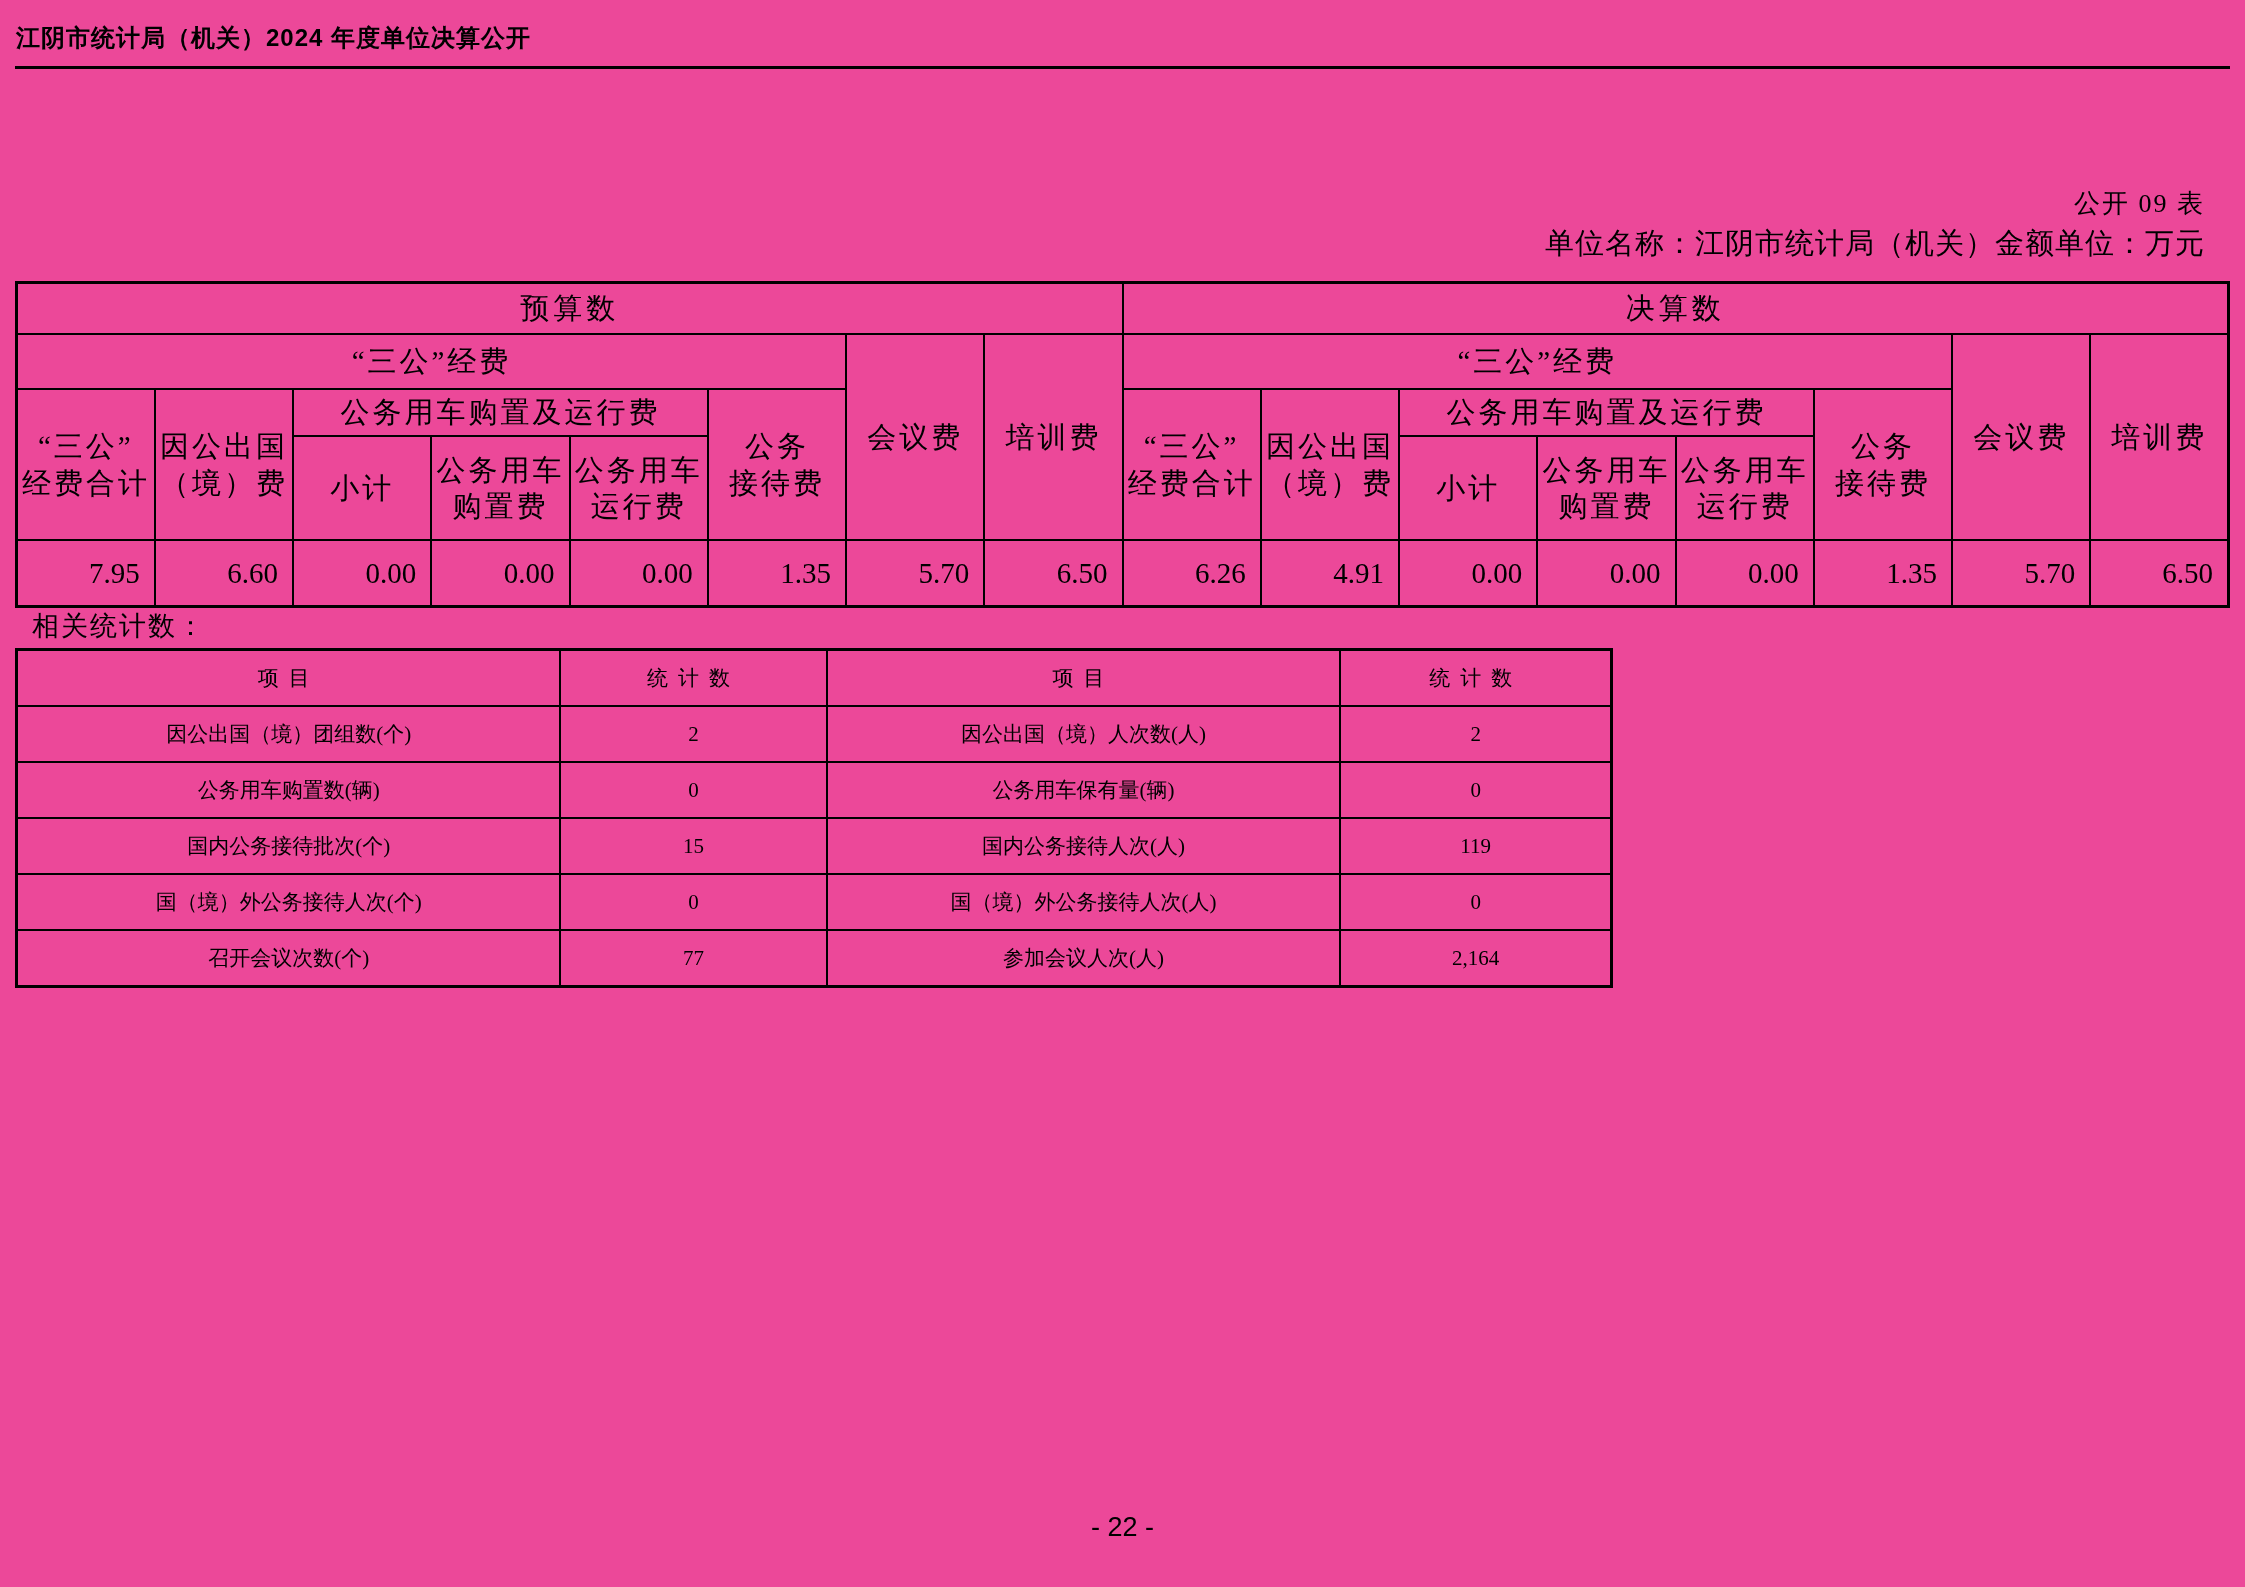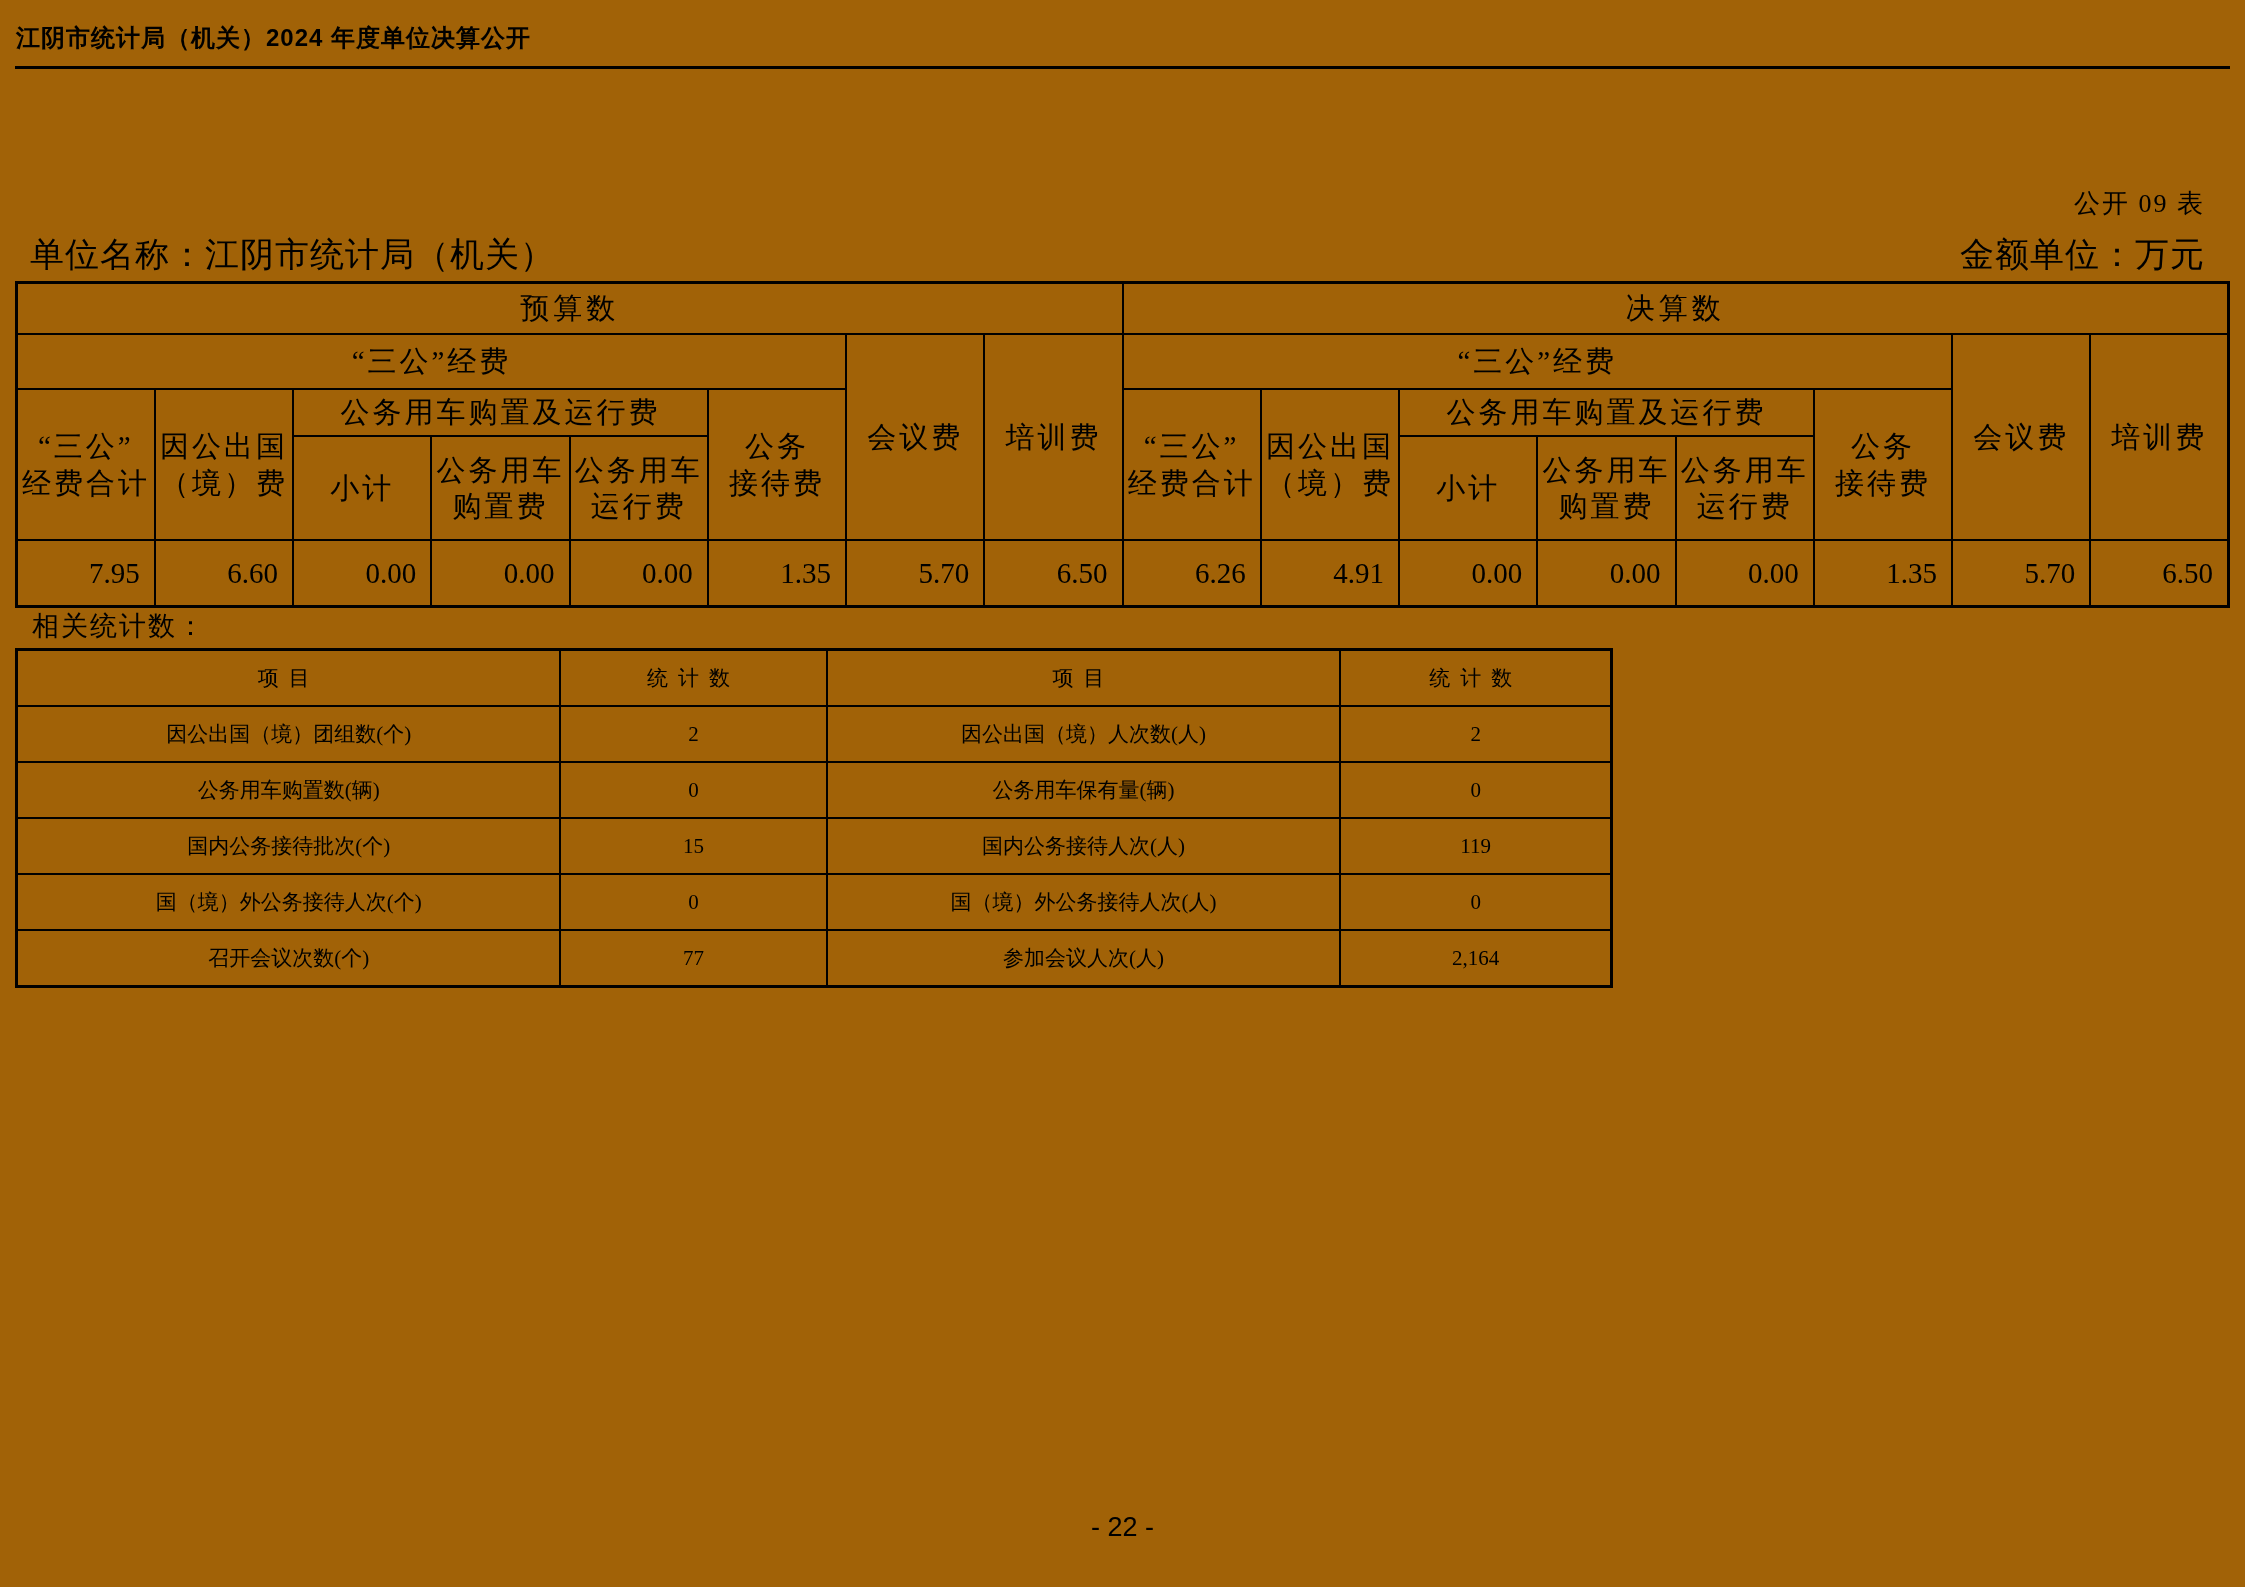--- a/index.html
+++ b/index.html
@@ -1,44 +1,44 @@
 <!DOCTYPE html>
 <html><head>
 <meta charset="utf-8">
 <style>
   html,body{margin:0;padding:0;background:#fff;}
   body{
     width:2245px;height:1587px;
     font-family:"Liberation Serif","DejaVu Serif",serif;
     color:#000;
   }
-  .page{position:relative;width:2245px;height:1587px;background:#a16207;overflow:hidden;}
+  .page{position:relative;width:2245px;height:1587px;background:#ec4899;overflow:hidden;}
 
   .doc-header{
     position:absolute;left:16px;top:22px;
     font-family:"Liberation Sans","DejaVu Sans",sans-serif;
     font-weight:bold;font-size:24px;letter-spacing:1px;
   }
   .header-rule{
     position:absolute;left:15px;top:66px;width:2215px;
     border-top:3px solid #000;height:0;
   }
   .doc-title{
     position:absolute;left:0;top:100px;width:100%;
     margin:0;text-align:center;
     font-size:46px;font-weight:bold;letter-spacing:2px;
   }
   .table-no{
     position:absolute;right:40px;top:186px;
     font-size:26px;letter-spacing:2px;
   }
   .meta-row{
-    position:absolute;left:30px;top:232px;width:2175px;
-    display:flex;justify-content:space-between;
-    font-size:34px;letter-spacing:1px;
+    position:absolute;left:30px;top:224px;width:2175px;
+    display:flex;justify-content:flex-end;
+    font-size:29px;letter-spacing:1px;
   }
 
   table{border-collapse:collapse;table-layout:fixed;}
   td,th{border:2px solid #000;font-weight:normal;vertical-align:middle;}
 
   .main-table{
     position:absolute;left:15px;top:281px;width:2215px;
     border:3px solid #000;
   }
   .main-table td{

